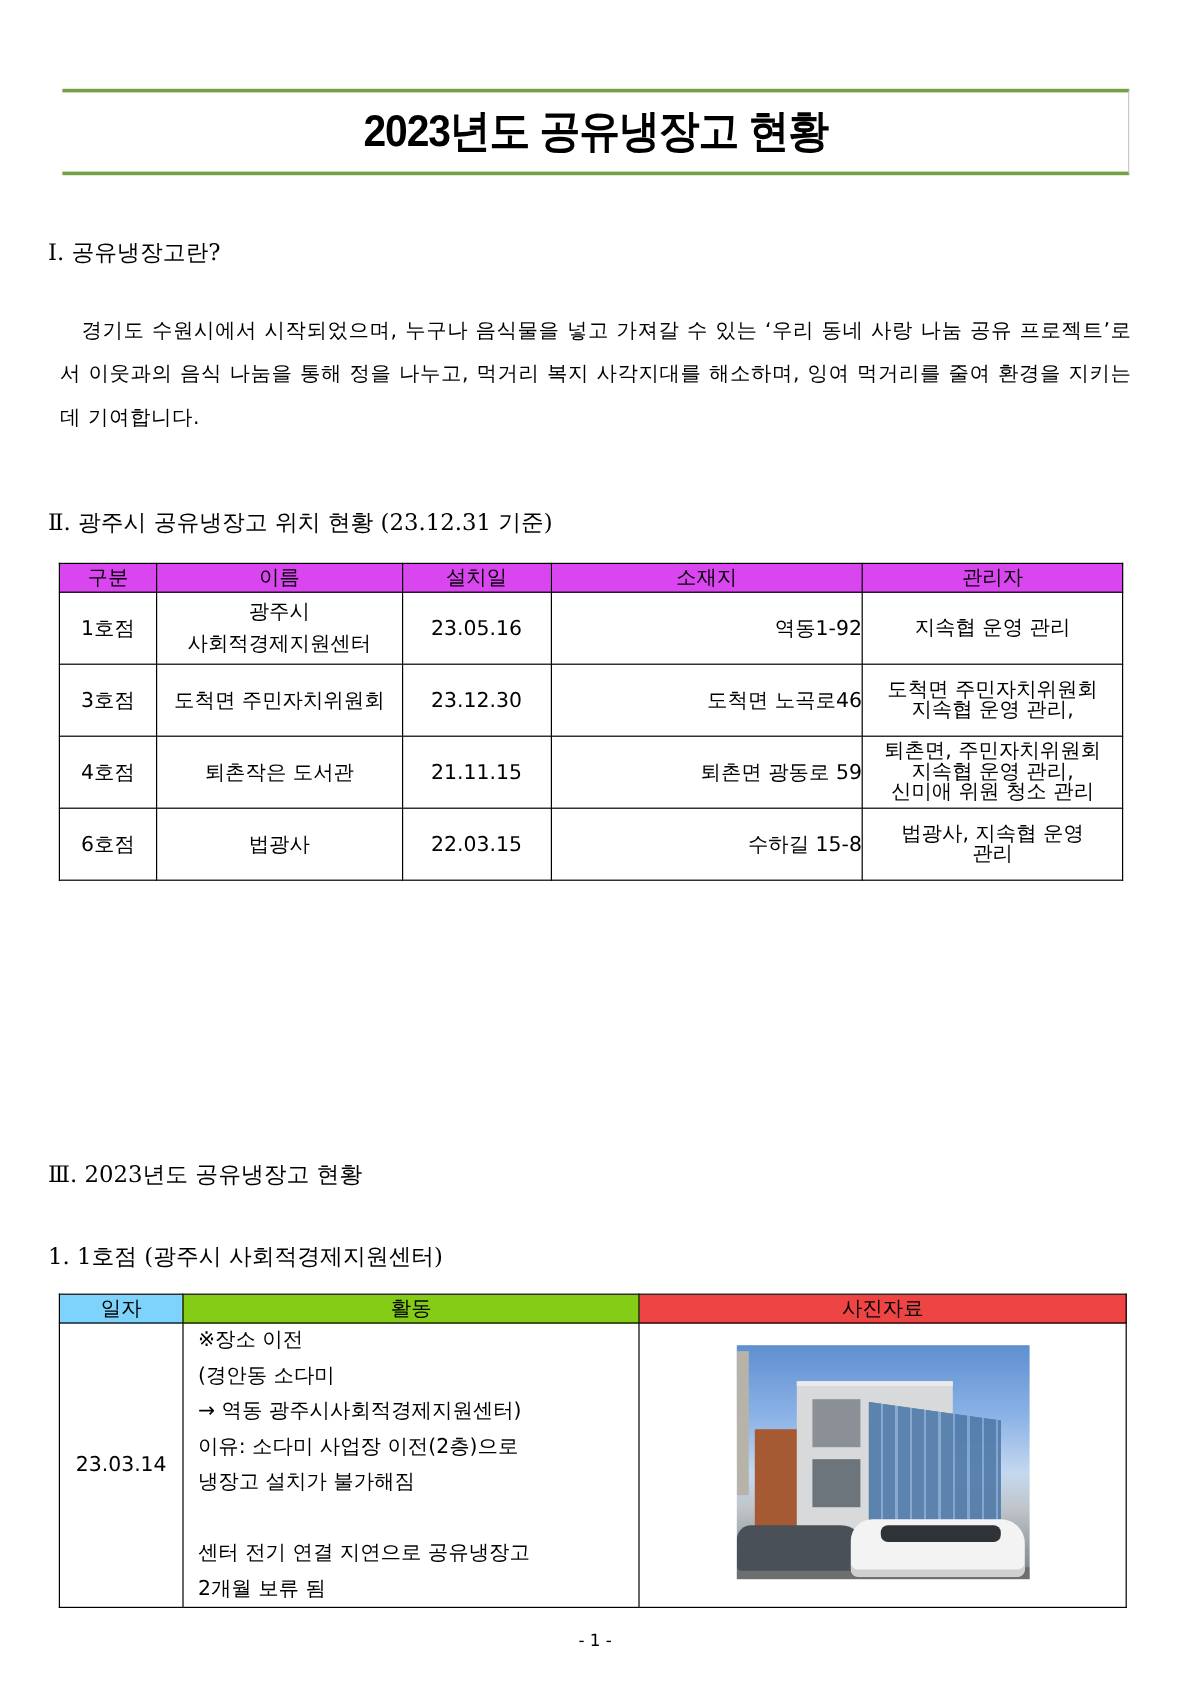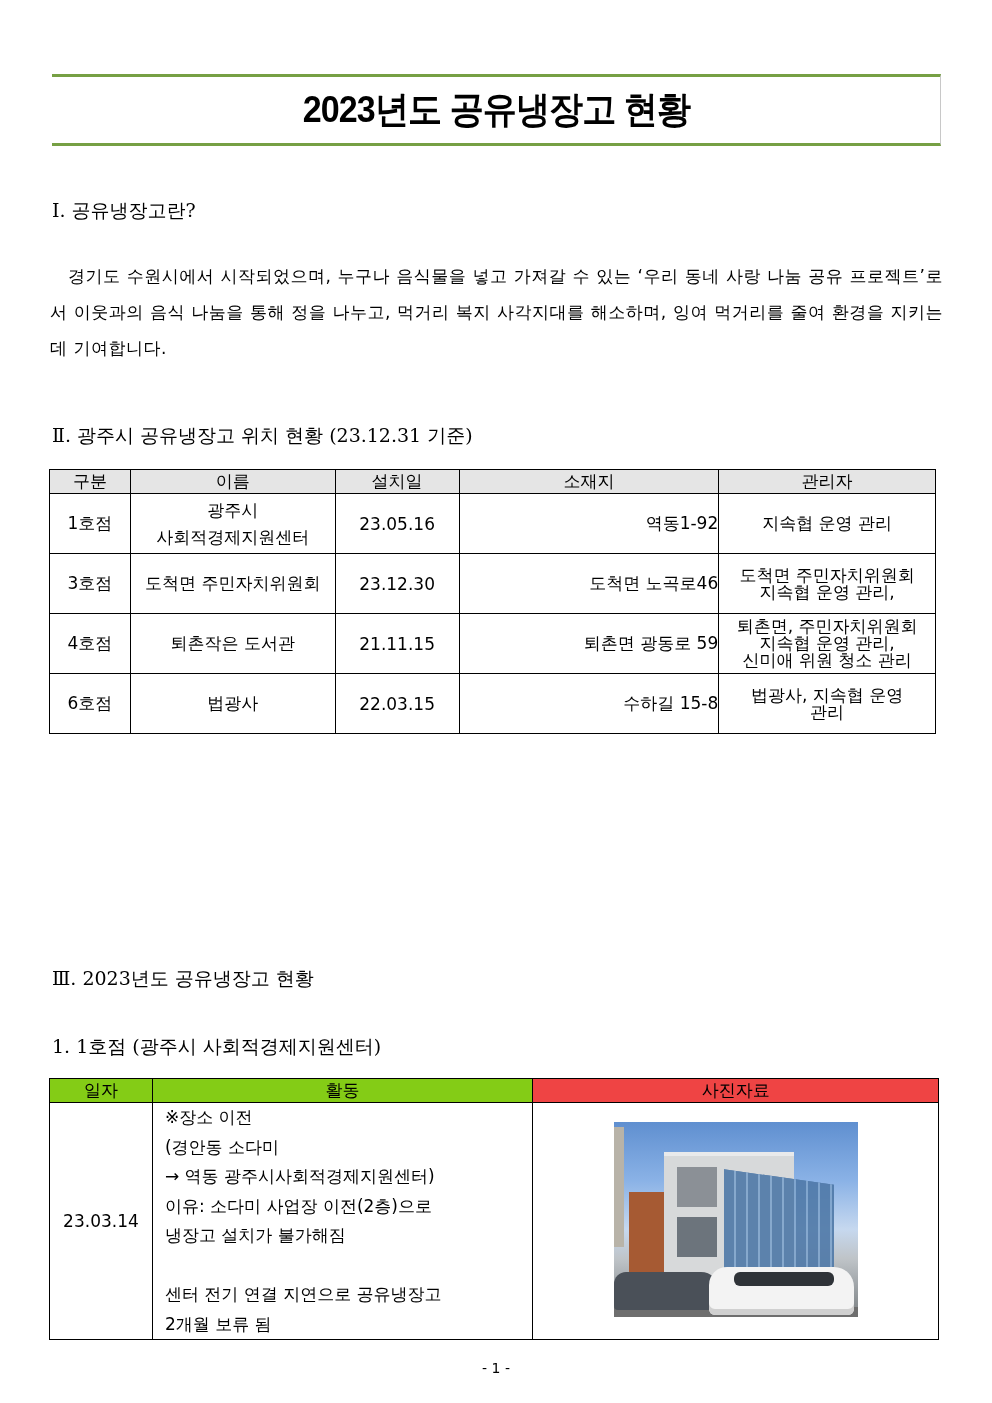--- a/index.html
+++ b/index.html
@@ -11,33 +11,33 @@
     position: absolute; left: 52px; top: 74px; width: 888px; height: 66px;
     border-top: 3px solid #76a044; border-bottom: 3px solid #76a044;
     border-right: 1px solid #c8c8c8;
     display: flex; align-items: center; justify-content: center;
   }
   .title-text {
     font-family: "Liberation Sans", sans-serif; font-weight: bold;
     font-size: 37px; letter-spacing: -1px; transform: scaleX(0.92);
   }
   .h-section {
-    position: absolute; left: 52px;
+    position: absolute; left: 40px;
     font-family: "DejaVu Serif", serif; font-size: 19px;
   }
   .para {
     position: absolute; left: 50px; top: 258px; width: 893px;
     font-size: 17px; line-height: 36px; text-align: justify;
     letter-spacing: 0.5px;
   }
   .para .indent { display: inline-block; width: 18px; }
 
   table { border-collapse: collapse; position: absolute; }
   td, th { border: 1px solid #000; padding: 0; }
-  th { background: #e5e5e5; font-weight: normal; font-size: 17px; height: 22px; }
+  th { background: #d946ef; font-weight: normal; font-size: 17px; height: 22px; }
 
   .t1 { left: 49px; top: 469px; width: 887px; }
   .t1 td { height: 59px; font-size: 17px; text-align: center; }
   .t1 td.addr { text-align: right; padding-left: 8px; }
   .t1 td.mgr { line-height: 17px; }
   .t1 td.name2 { line-height: 27px; margin-top: 20px; }
 
   .t2 { left: 49px; top: 1078px; width: 890px; }
   .t2 td { font-size: 17px; }
   .t2 td.date { text-align: center; }
@@ -141,21 +141,21 @@
 <div class="h-section" style="top:1034px;">1. 1호점 (광주시 사회적경제지원센터)</div>
 
 <table class="t2">
   <colgroup>
     <col style="width:103px">
       <col style="width:381px">
       <col style="width:406px">
   </colgroup>
   <thead>
     <tr>
-      <th style="background:#84cc16">일자</th>
+      <th style="background:#7dd3fc">일자</th>
       <th style="background:#84cc16">활동</th>
       <th style="background:#ef4444">사진자료</th>
     </tr>
   </thead>
   <tbody>
     <tr style="height:228px;">
       <td class="date">23.03.14</td>
       <td class="act">
         <div>※장소 이전</div>
         <div>(경안동 소다미</div>

